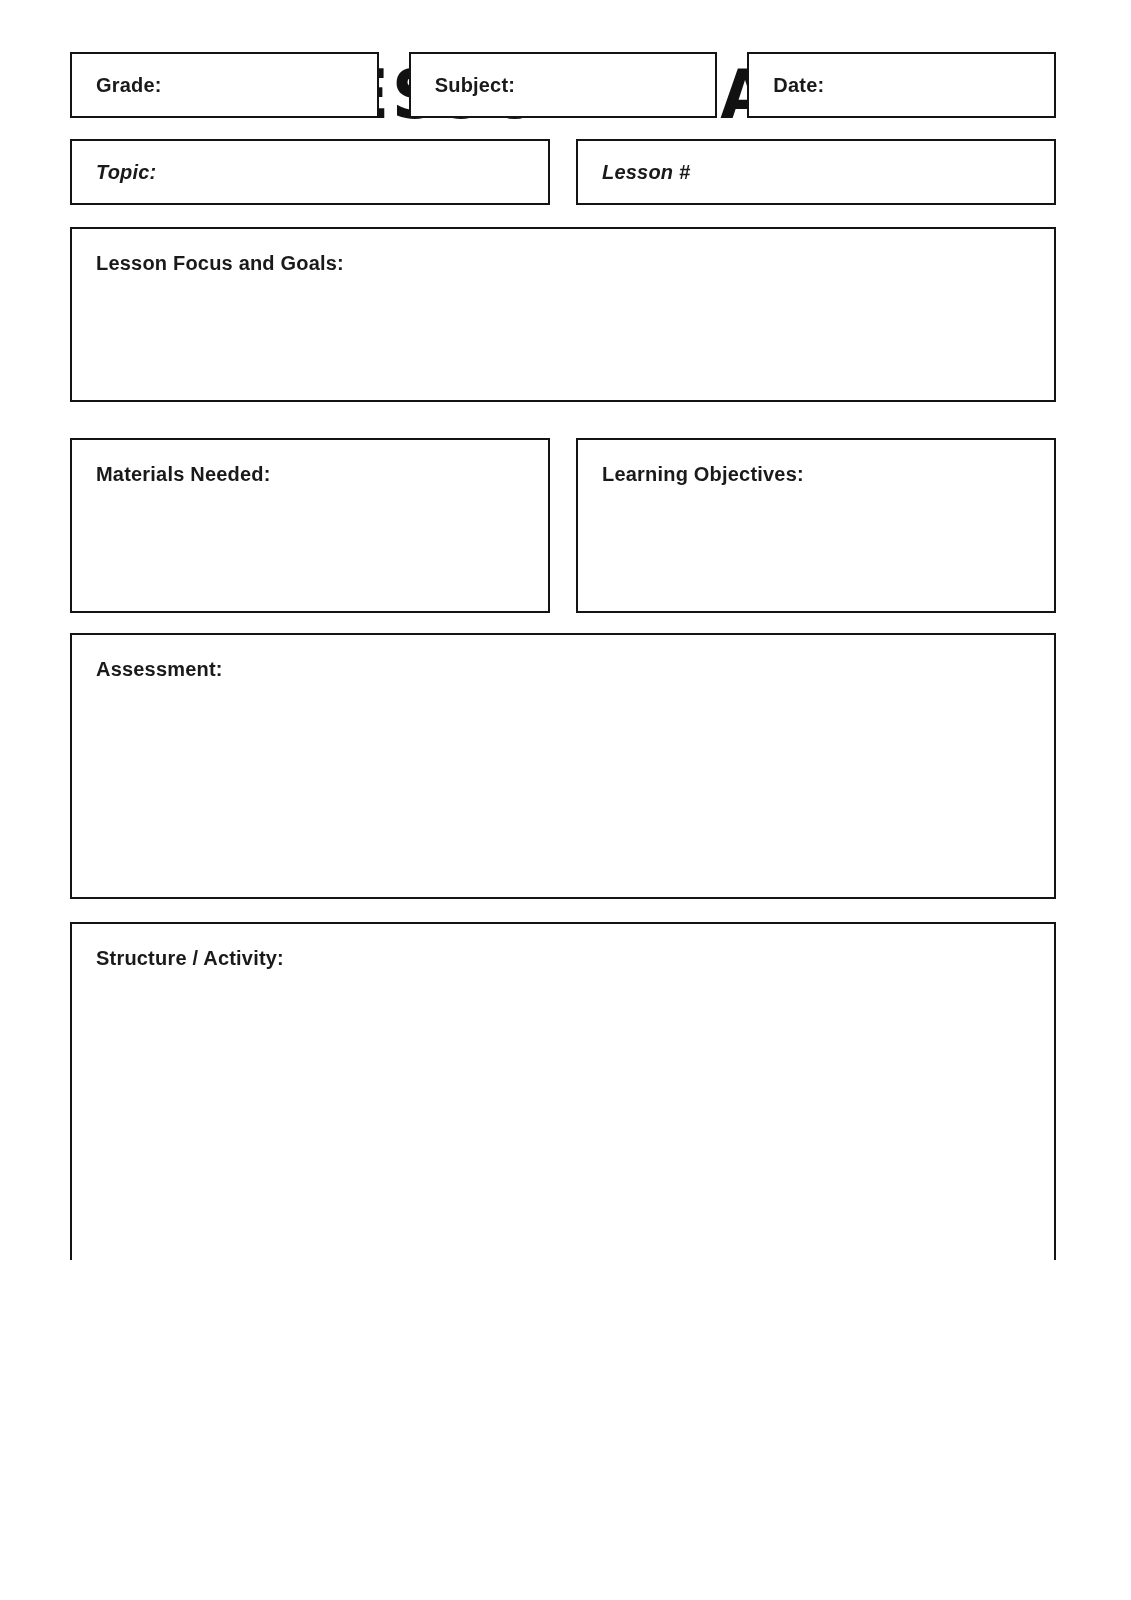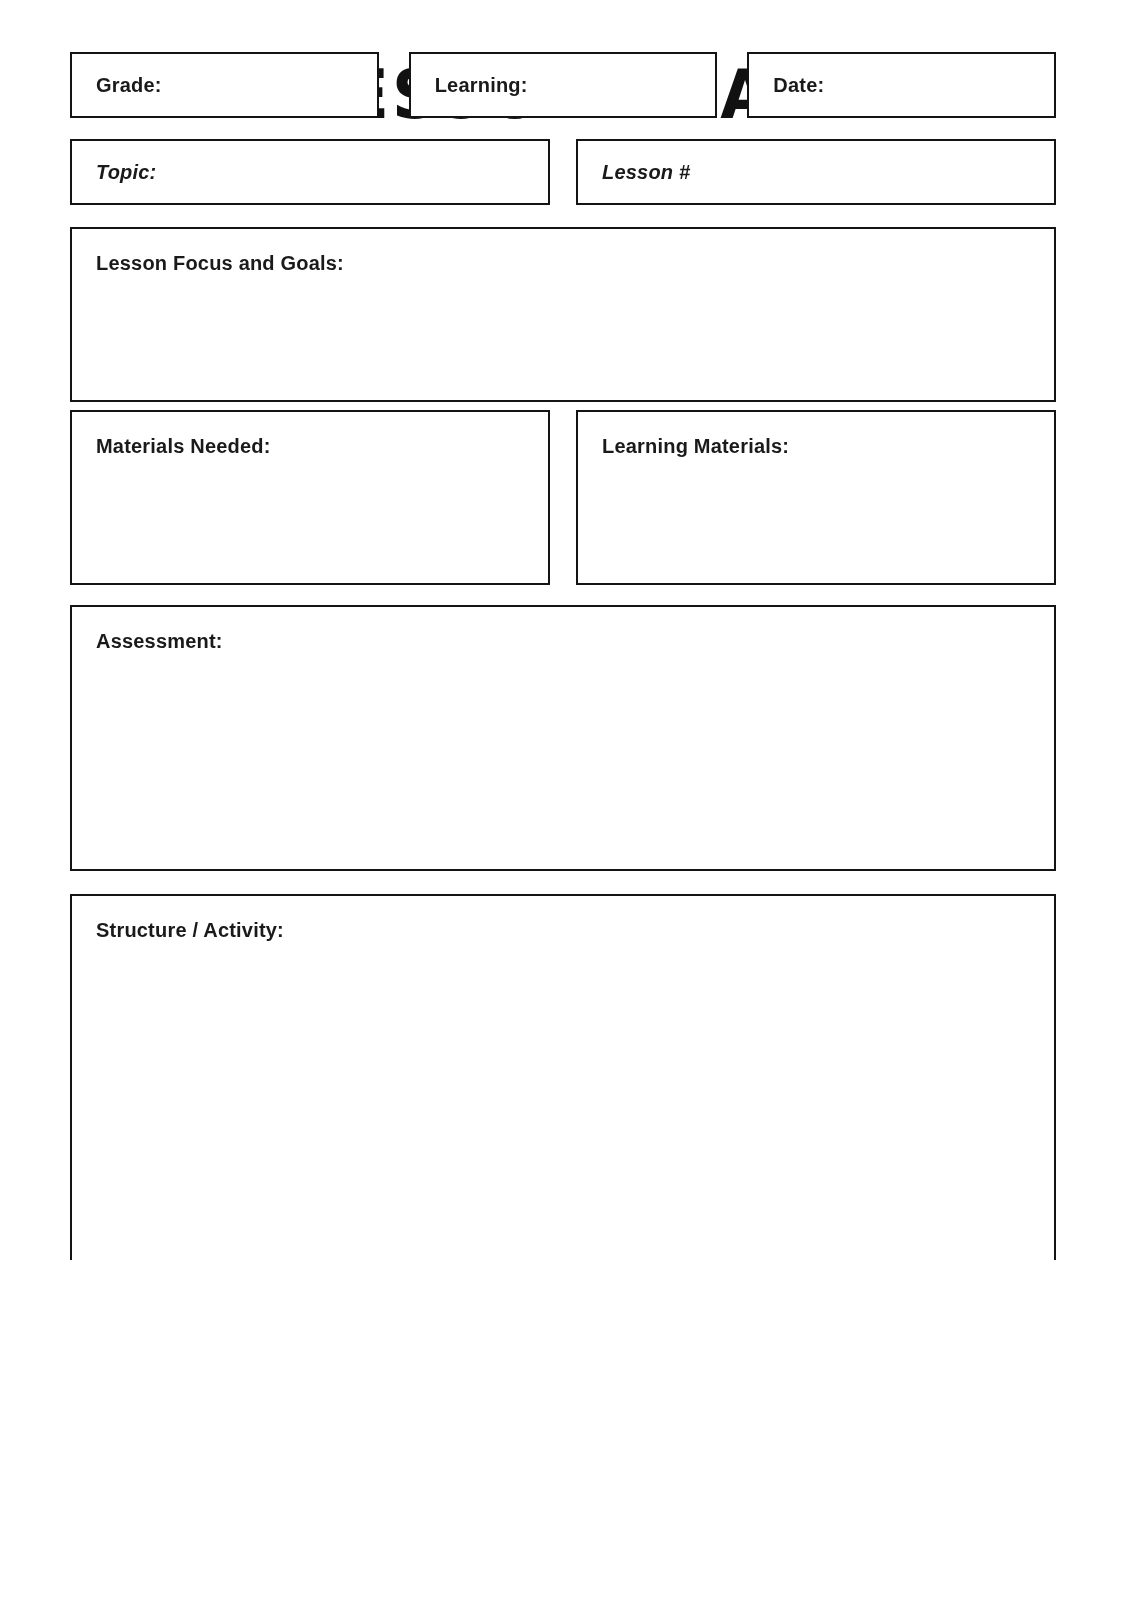--- a/index.html
+++ b/index.html
@@ -40,21 +40,21 @@
   .row-fields {
     margin-top: 52px;
     gap: 30px;
   }
   .row-topic {
     margin-top: 21px;
     gap: 26px;
     font-style: italic;
   }
   .row-mid {
-    margin-top: 8px;
+    margin-top: 36px;
     gap: 26px;
   }
   .box {
     box-sizing: border-box;
     background: #ffffff;
     border: 2px solid #141414;
     flex: 1;
   }
   .box-small {
     height: 66px;
@@ -94,21 +94,21 @@
 <div class="page">
   <h1 class="title">LESSON PLAN</h1>
 
   <div class="content">
 
     <div class="row row-fields">
       <div class="box box-small">
         <span class="label">Grade:</span>
       </div>
       <div class="box box-small">
-        <span class="label">Learning:</span>
+        <span class="label">Subject:</span>
       </div>
       <div class="box box-small">
         <span class="label">Date:</span>
       </div>
     </div>
 
     <div class="row row-topic">
       <div class="box box-small">
         <span class="label">Topic:</span>
       </div>
@@ -119,21 +119,21 @@
 
     <div class="box box-large box-focus">
       <span class="label">Lesson Focus and Goals:</span>
     </div>
 
     <div class="row row-mid">
       <div class="box box-large box-mid">
         <span class="label">Materials Needed:</span>
       </div>
       <div class="box box-large box-mid">
-        <span class="label">Learning Materials:</span>
+        <span class="label">Learning Objectives:</span>
       </div>
     </div>
 
     <div class="box box-large box-assessment">
       <span class="label">Assessment:</span>
     </div>
 
     <div class="box box-large box-structure">
       <span class="label">Structure / Activity:</span>
     </div>

